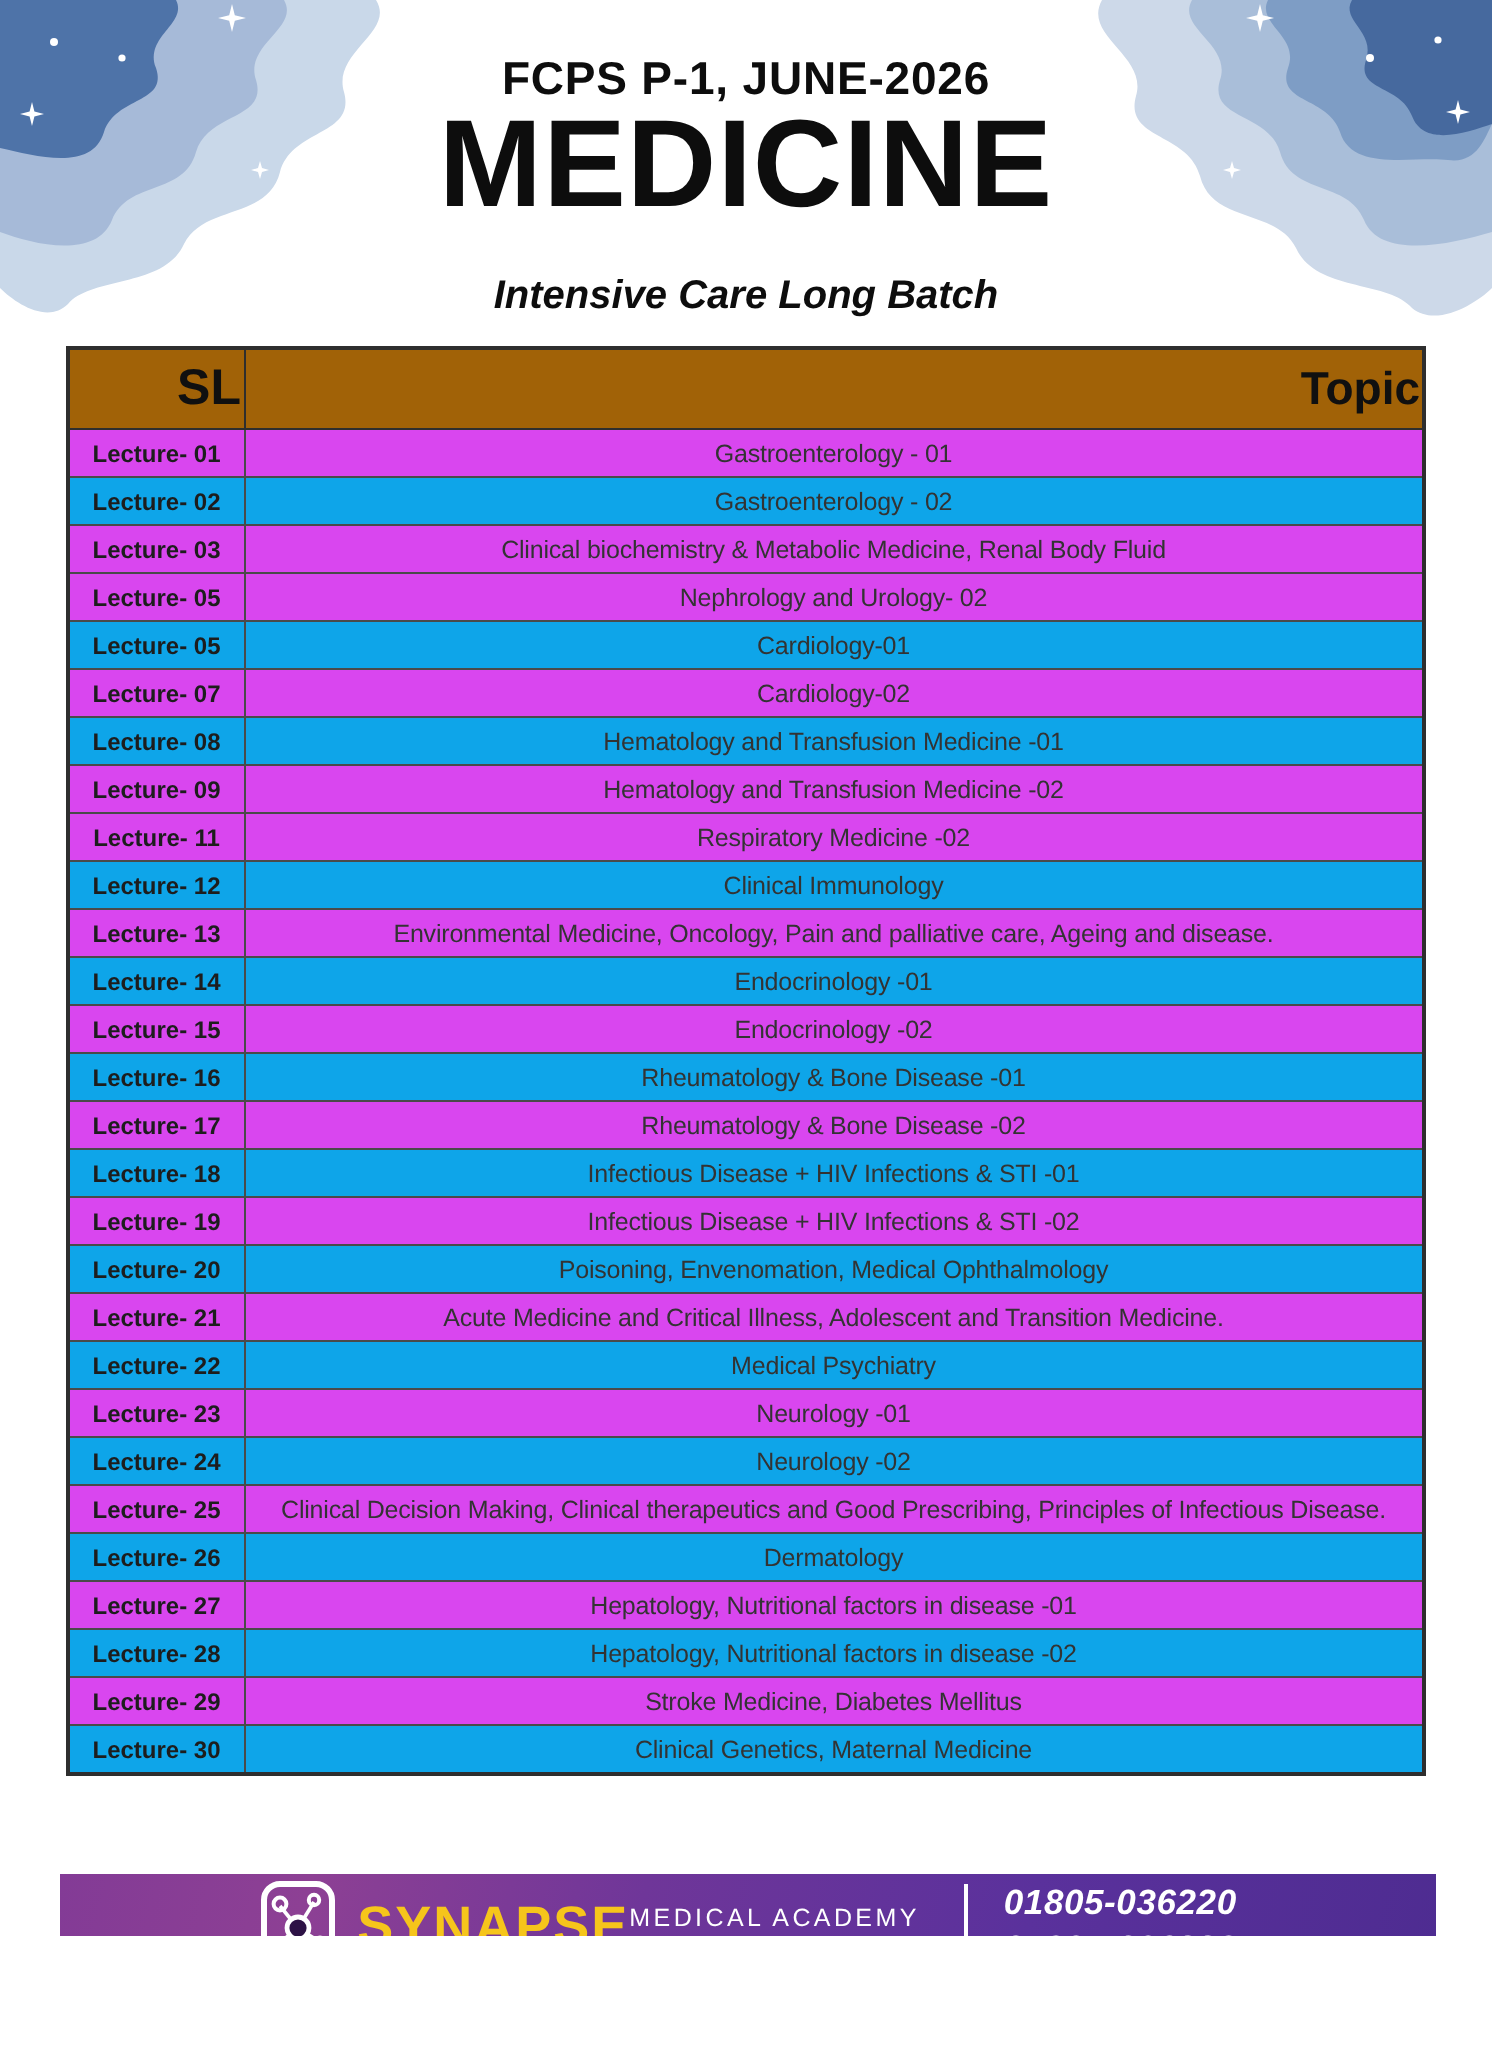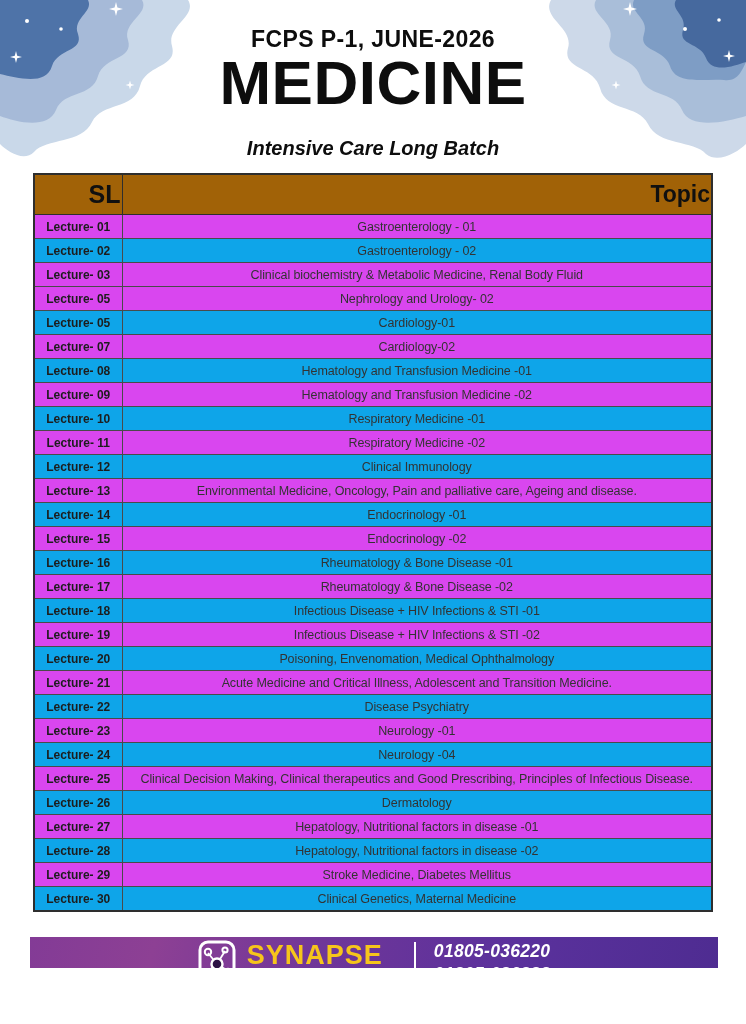--- a/index.html
+++ b/index.html
@@ -44,21 +44,21 @@
   }
   .schedule-table tr.alt td{background:#d946ef;}
 
   
   .footer-bar{
     position:absolute;left:30px;top:937px;width:688px;height:52px;
     background:linear-gradient(104deg,#833b96 0%,#8d4094 18%,#6f3699 42%,#5a319c 70%,#4e2c91 100%);
     display:flex;align-items:center;justify-content:center;z-index:3;
   }
   .logo-box{width:38px;height:46px;flex:0 0 auto;margin-right:11px;display:block;}
-  .brand-block{display:flex;flex-direction:column;align-items:flex-start;line-height:1;}
+  .brand-block{display:flex;align-items:flex-start;line-height:1;}
   .brand-name{color:#f6c51b;font-size:27px;font-weight:bold;letter-spacing:1px;line-height:25px;}
   .brand-tagline{color:#ffffff;font-size:12.5px;font-weight:normal;letter-spacing:1.7px;margin-top:2px;}
   .v-divider{width:2px;height:42px;background:#ffffff;margin:0 18px 0 22px;}
   .phone-block{display:flex;flex-direction:column;text-align:left;font-style:italic;}
   .phone{color:#ffffff;font-weight:bold;font-size:17.5px;line-height:23px;letter-spacing:.3px;}
 </style>
 </head>
 <body>
 
 <div class="page">
@@ -145,24 +145,20 @@
         <tr>
           <td class="sl">Lecture- 08</td>
           <td class="topic">Hematology and Transfusion Medicine -01</td>
         </tr>
 
         <tr class="alt">
           <td class="sl">Lecture- 09</td>
           <td class="topic">Hematology and Transfusion Medicine -02</td>
         </tr>
 
-        <tr>
-          <td class="sl">Lecture- 10</td>
-          <td class="topic">Respiratory Medicine -01</td>
-        </tr>
 
         <tr class="alt">
           <td class="sl">Lecture- 11</td>
           <td class="topic">Respiratory Medicine -02</td>
         </tr>
 
         <tr>
           <td class="sl">Lecture- 12</td>
           <td class="topic">Clinical Immunology</td>
         </tr>
@@ -207,31 +203,31 @@
           <td class="topic">Poisoning, Envenomation, Medical Ophthalmology</td>
         </tr>
 
         <tr class="alt">
           <td class="sl">Lecture- 21</td>
           <td class="topic">Acute Medicine and Critical Illness, Adolescent and Transition Medicine.</td>
         </tr>
 
         <tr>
           <td class="sl">Lecture- 22</td>
-          <td class="topic">Disease Psychiatry</td>
+          <td class="topic">Medical Psychiatry</td>
         </tr>
 
         <tr class="alt">
           <td class="sl">Lecture- 23</td>
           <td class="topic">Neurology -01</td>
         </tr>
 
         <tr>
           <td class="sl">Lecture- 24</td>
-          <td class="topic">Neurology -04</td>
+          <td class="topic">Neurology -02</td>
         </tr>
 
         <tr class="alt">
           <td class="sl">Lecture- 25</td>
           <td class="topic">Clinical Decision Making, Clinical therapeutics and Good Prescribing, Principles of Infectious Disease.</td>
         </tr>
 
         <tr>
           <td class="sl">Lecture- 26</td>
           <td class="topic">Dermatology</td>

